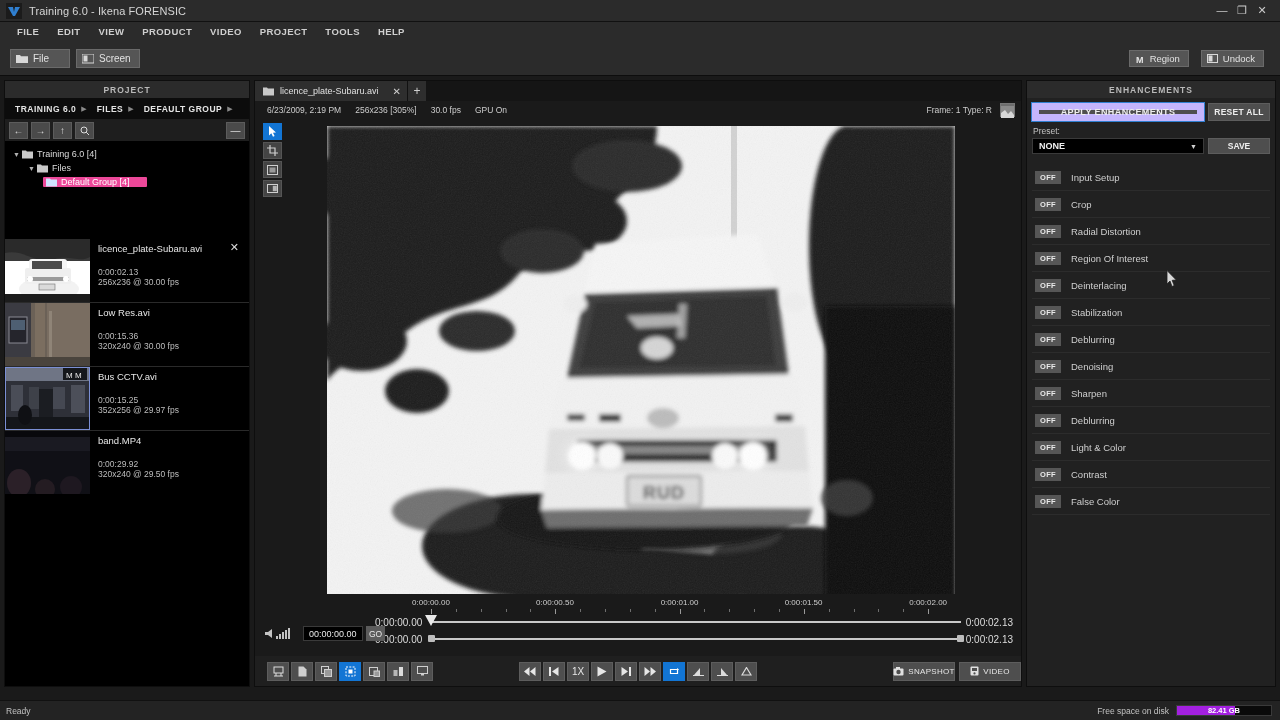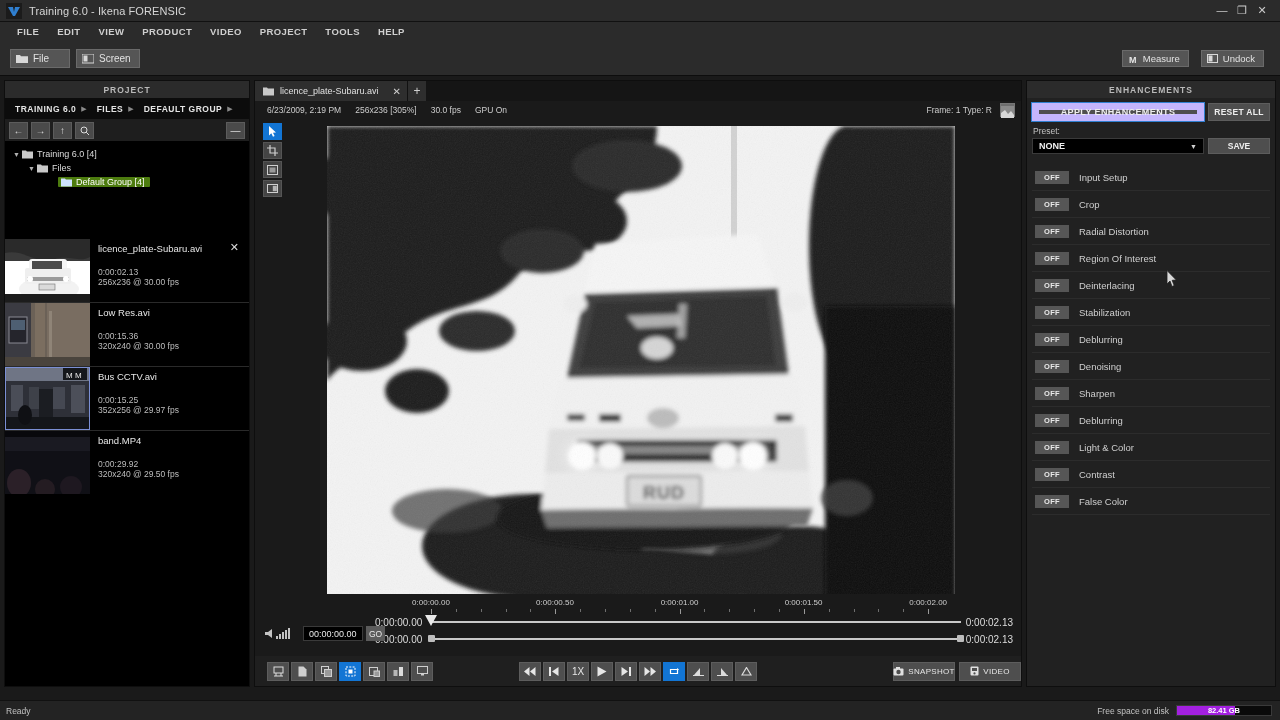--- a/index.html
+++ b/index.html
@@ -77,21 +77,21 @@
     width: 19px; height: 17px; background: #4a4a4a; border: 1px solid #5c5c5c;
     display: flex; align-items: center; justify-content: center; color: #dcdcdc; font-size: 10px;
   }
   .nav-spacer { flex: 1; }
   .tree { background: #000; flex: 0 0 98px; padding: 6px 0 0 8px; }
   .tree-row { display: flex; align-items: center; height: 14px; font-size: 9px; color: #dcdcdc; }
   .tree-row.indent1 { padding-left: 15px; }
   .tree-row.indent2 { padding-left: 30px; }
   .tw { color:#b0b0b0; font-size: 7px; width: 9px; display:inline-block;}
   .folder { width: 11px; height: 9px; margin-right: 4px; flex: none; }
-  .tree-sel { background: #4d7c0f; color: #fff; padding: 0 5px 0 0; border-radius: 1px; margin-left: 15px; }
+  .tree-sel { background: #ec4899; color: #fff; padding: 0 17px 0 0; border-radius: 1px; }
   .file-list { flex: 1; background: #000; overflow: hidden; }
   .file-item { display: flex; height: 63px; position: relative; }
   .thumb { width: 85px; height: 63px; flex: none; overflow: hidden; position: relative; background:#111; }
   .thumb.selected { outline: 1px solid #7b8fd4; outline-offset: -1px; }
   .file-meta { flex: 1; padding: 4px 0 0 8px; position: relative; }
   .file-name { color: #e6e6e6; font-size: 9.5px; }
   .file-dur { color: #bdbdbd; font-size: 8.5px; margin-top: 13px; }
   .file-res { color: #bdbdbd; font-size: 8.5px; margin-top: 0; }
   .file-close { position: absolute; right: 10px; top: 2px; color: #dcdcdc; font-size: 11px; }
   .file-divider { height:1px; background:#2a2a2a; }
@@ -213,21 +213,21 @@
     width: 62px; height: 16px; background: #4e4e4e; border: 1px solid #5d5d5d;
     color: #ededed; font-size: 8.5px; font-weight: bold;
     display: flex; align-items: center; justify-content: center;
   }
   .enh-list { margin-top: 10px; padding: 0 5px; }
   .enh-row {
     height: 27px; display: flex; align-items: center; gap: 10px;
     border-bottom: 1px solid #2c2c2c; padding-left: 3px;
   }
   .off-chip {
-    width: 34px; height: 13px; background: #565656; color: #e9e9e9;
+    width: 26px; height: 13px; background: #565656; color: #e9e9e9;
     font-size: 7.5px; font-weight: bold; display: flex;
     align-items: center; justify-content: center; letter-spacing: .3px;
   }
   .enh-name { color: #cfcfcf; font-size: 9.5px; }
 
   
   .statusbar {
     position: absolute; left: 0; bottom: 0; width: 1280px; height: 20px;
     background: #232323; border-top: 1px solid #111; display: flex; align-items: center; gap: 24px;
   }
@@ -295,21 +295,21 @@
       </span>
       <span>Screen</span>
     </div>
     <div class="tb-right">
       <div class="tb-btn sm">
         <span class="ico">
           <svg width="10" height="10" viewBox="0 0 10 10">
               <text x="1" y="8.5" font-size="9" font-family="Liberation Sans" font-weight="bold" fill="#e6e6e6">M</text>
             </svg>
         </span>
-        <span>Measure</span>
+        <span>Region</span>
       </div>
       <div class="tb-btn sm">
         <span class="ico">
           <svg width="11" height="9" viewBox="0 0 11 9">
               <rect x="0.5" y="0.5" width="10" height="8" fill="none" stroke="#d8d8d8"></rect>
               <rect x="1.5" y="1.5" width="4" height="6" fill="#d8d8d8"></rect>
             </svg>
         </span>
         <span>Undock</span>
       </div>

